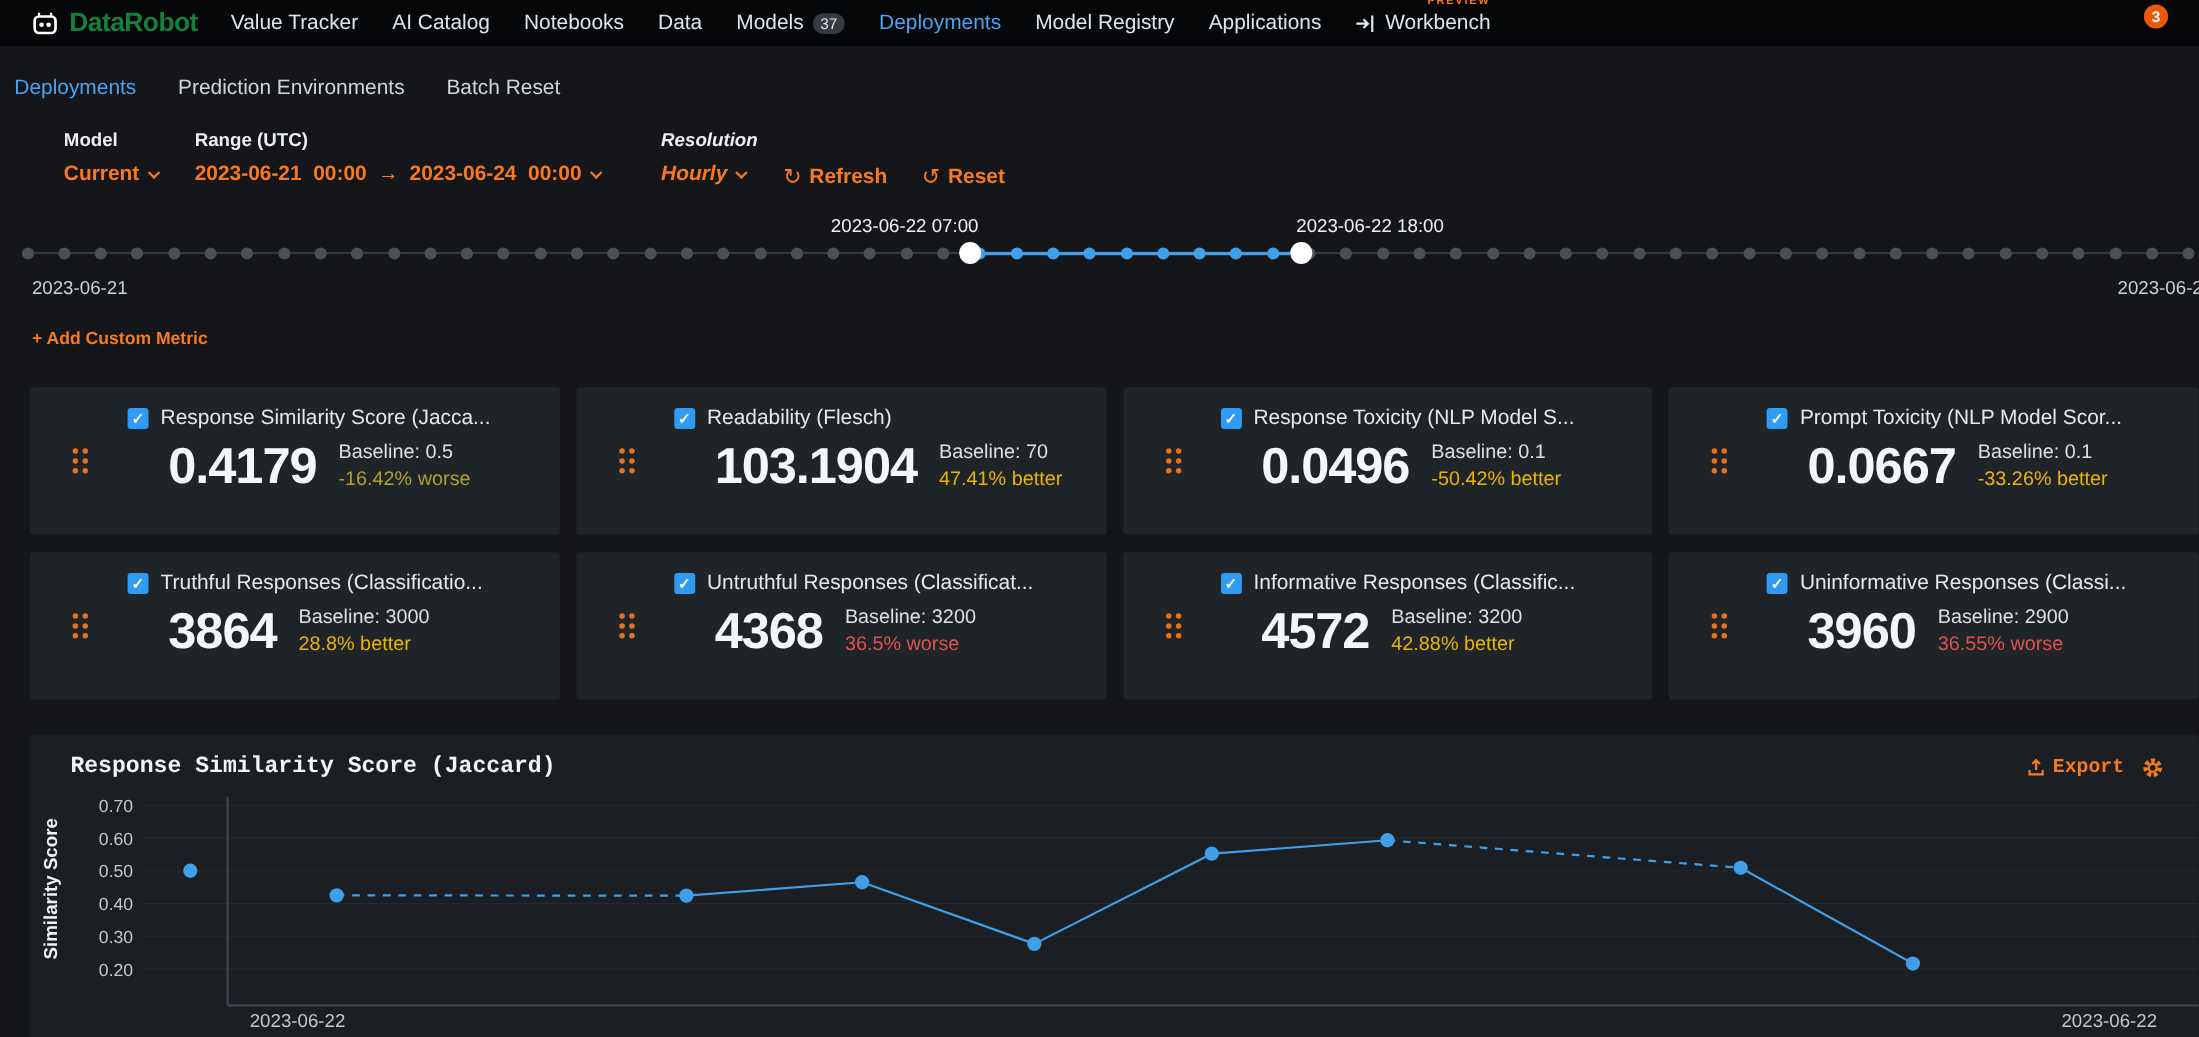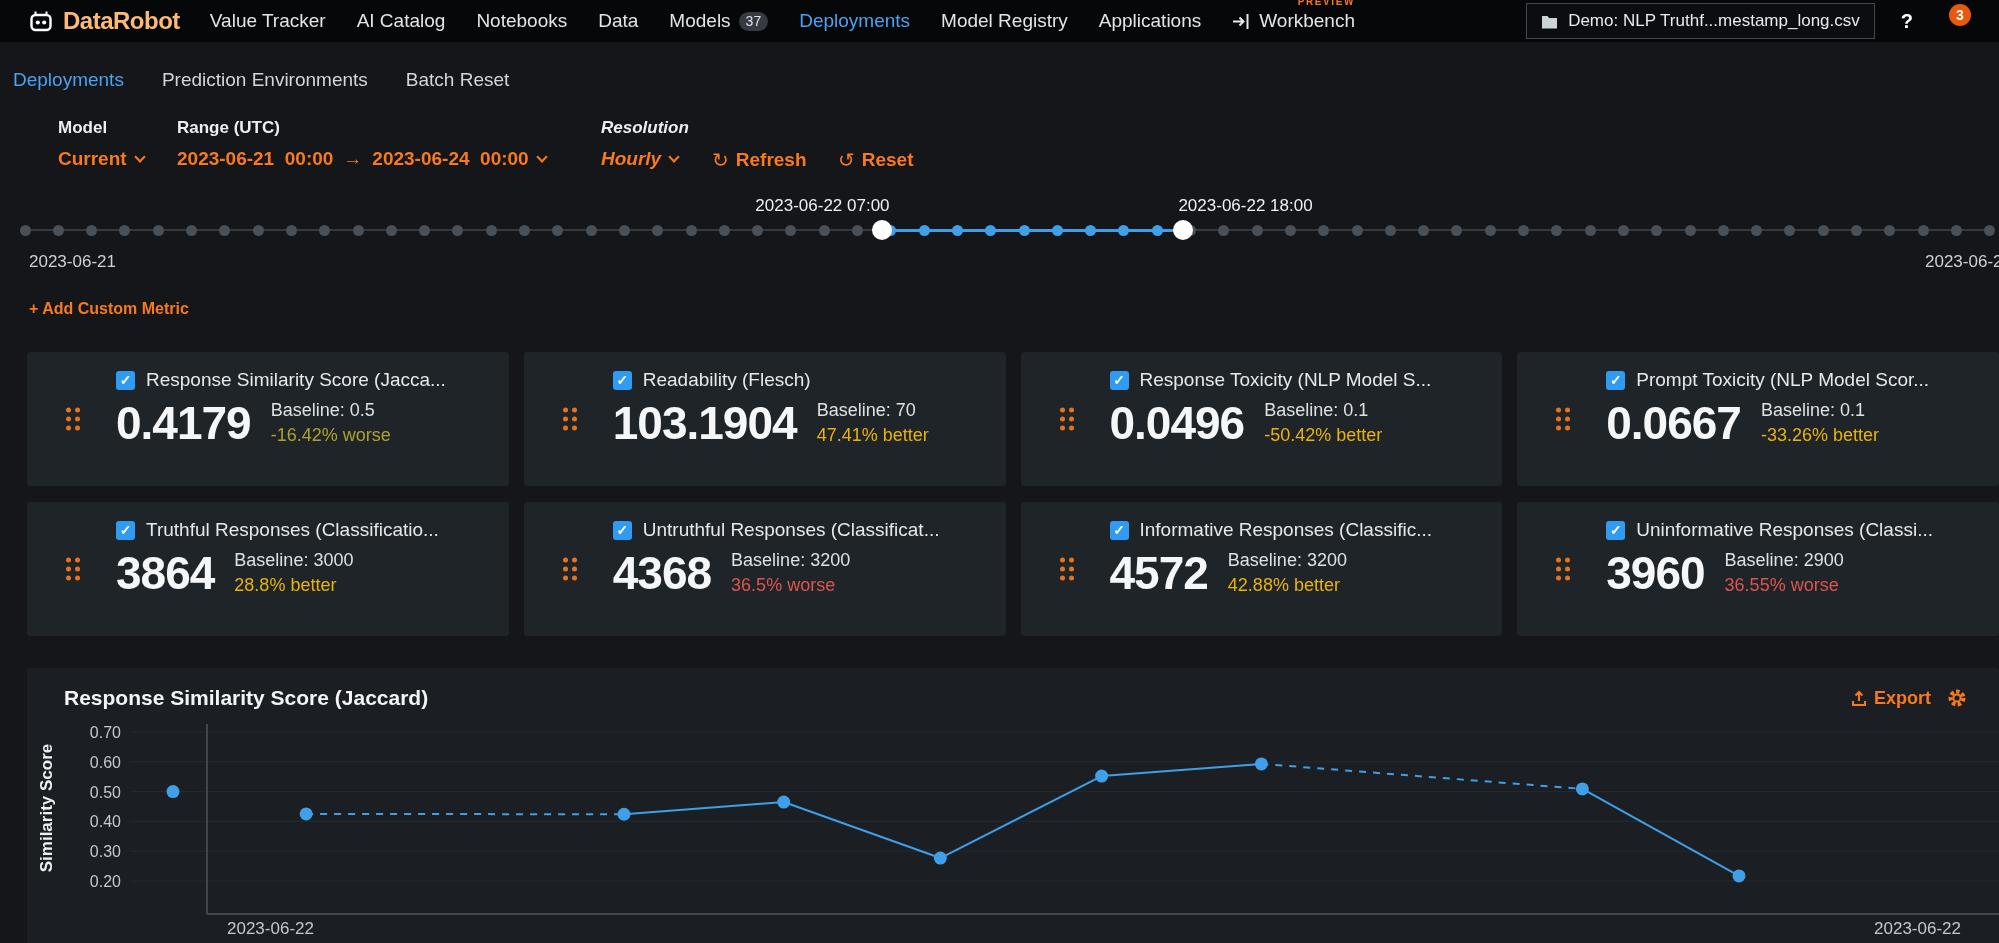--- a/index.html
+++ b/index.html
@@ -11,21 +11,21 @@
     position:relative;
   }
 
   
   header.topnav {
     height:42px; background:#050708;
     display:flex; align-items:center;
     padding-left:28px; position:relative;
   }
   .brand { display:flex; align-items:center; gap:9px; }
-  .brand-text { font-size:24px; font-weight:bold; color:#fdba74; letter-spacing:-0.5px; }
+  .brand-text { font-size:24px; font-weight:bold; color:#15803d; letter-spacing:-0.5px; }
   nav.nav-items { display:flex; align-items:center; gap:31px; margin-left:30px; font-size:19px; color:#e2e5e8; }
   .nav-item { position:relative; display:flex; align-items:center; gap:8px; white-space:nowrap; cursor:pointer; }
   .nav-item.active { color:#4aa2f2; }
   .nav-badge { background:#363b41; color:#dfe3e6; border-radius:10px; font-size:14px; line-height:19px; height:19px; padding:0 7px; display:inline-block; }
   .preview { position:absolute; top:-14px; right:0; font-size:10px; letter-spacing:1.6px; color:#f9791e; font-weight:bold; }
   .nav-right { margin-left:auto; display:flex; align-items:center; gap:26px; padding-right:86px; }
   .file-box {
     height:36px; border:1px solid #41474e; background:#0b0d10;
     display:flex; align-items:center; gap:10px; padding:0 14px;
     font-size:17px; color:#e8eaec; white-space:nowrap; cursor:pointer;
@@ -70,32 +70,32 @@
     margin:34px 0 0 27px; width:1972px;
     display:grid; grid-template-columns:repeat(4, 1fr); gap:16px 15px;
   }
   .card { position:relative; height:134px; background:#1f2428; border-radius:3px; padding:17px 14px 0 89px; }
   .drag { position:absolute; left:39px; top:50%; transform:translateY(-50%); display:grid; grid-template-columns:5px 5px; gap:4px; cursor:grab; }
   .drag i { width:5px; height:5px; border-radius:50%; background:#e8731f; display:block; }
   .card-top { display:flex; align-items:center; gap:11px; }
   .checkbox { width:19px; height:19px; border-radius:3px; background:#2f9bf2; display:flex; align-items:center; justify-content:center; flex:none; cursor:pointer; }
   .checkbox .check { color:#fff; font-size:14px; font-weight:bold; line-height:1; }
   .card-title { font-size:19px; color:#e6e9eb; white-space:nowrap; overflow:hidden; }
-  .card-body { display:flex; align-items:center; gap:20px; margin-top:9px; }
+  .card-body { display:flex; align-items:center; gap:20px; margin-top:9px;margin-left:37px; }
   .card-value { font-size:46px; font-weight:bold; letter-spacing:-1px; color:#f4f6f7; line-height:1; }
   .card-info { display:flex; flex-direction:column; gap:4px; }
   .baseline { font-size:18px; color:#dde1e4; }
   .delta { font-size:18px; }
   .delta[data-trend="better"]  { color:#eab308; }
   .delta[data-trend="worse"]   { color:#de544e; }
   .delta[data-trend="caution"] { color:#b0a12e; }
 
   
   .chart-panel { position:relative; margin:32px 0 0 27px; width:1972px; height:300px; background:#1b1f23; border-radius:3px; }
-  .chart-header { position:relative; z-index:2; display:flex; align-items:center; justify-content:space-between; padding:18px 32px 0 37px; }
+  .chart-header { position:relative; z-index:2; display:flex; align-items:center; justify-content:space-between; padding:18px 32px 0 37px;font-family:Liberation Mono, monospace; }
   .chart-title { font-size:21px; font-weight:bold; color:#f2f4f6; }
   .chart-actions { display:flex; align-items:center; gap:16px; color:#f9791e; }
   .export-btn { display:flex; align-items:center; gap:7px; font-size:18px; font-weight:bold; cursor:pointer; }
   .gear-btn { cursor:pointer; display:flex; }
   .ylabel { position:absolute; top:140px; left:20px; transform:translate(-50%,-50%) rotate(-90deg); white-space:nowrap; font-size:17px; font-weight:bold; color:#eef0f2; }
   #chart-svg { position:absolute; left:0; top:0; }
 </style>
 </head>
 <body>
 
@@ -139,29 +139,20 @@
       </div>
       <div class="nav-item">
         <span class="preview">PREVIEW</span>
         <svg width="19" height="17" viewBox="0 0 19 17" fill="none" stroke="#e6e9eb" stroke-width="2">
           <path d="M1 8.5h10 M7.5 4.5l4 4-4 4"></path>
           <path d="M15.5 1v15"></path>
         </svg>
         <span>Workbench</span>
       </div>
     </nav>
-  <div class="nav-right">
-    <div class="file-box">
-      <svg width="17" height="15" viewBox="0 0 17 15">
-        <path d="M1 2 h5.5 l1.6 2 H16 v10.5 H1 Z" fill="#ced3d7"></path>
-      </svg>
-      <span>Demo: NLP Truthf...mestamp_long.csv</span>
-    </div>
-    <span class="help-q">?</span>
-  </div>
   <span class="notif-badge">3</span>
 </header>
 
 <div class="tabbar" id="tabbar">
     <span class="tab active">Deployments</span>
     <span class="tab">Prediction Environments</span>
     <span class="tab">Batch Reset</span>
   </div>
 
 <section class="controls">

